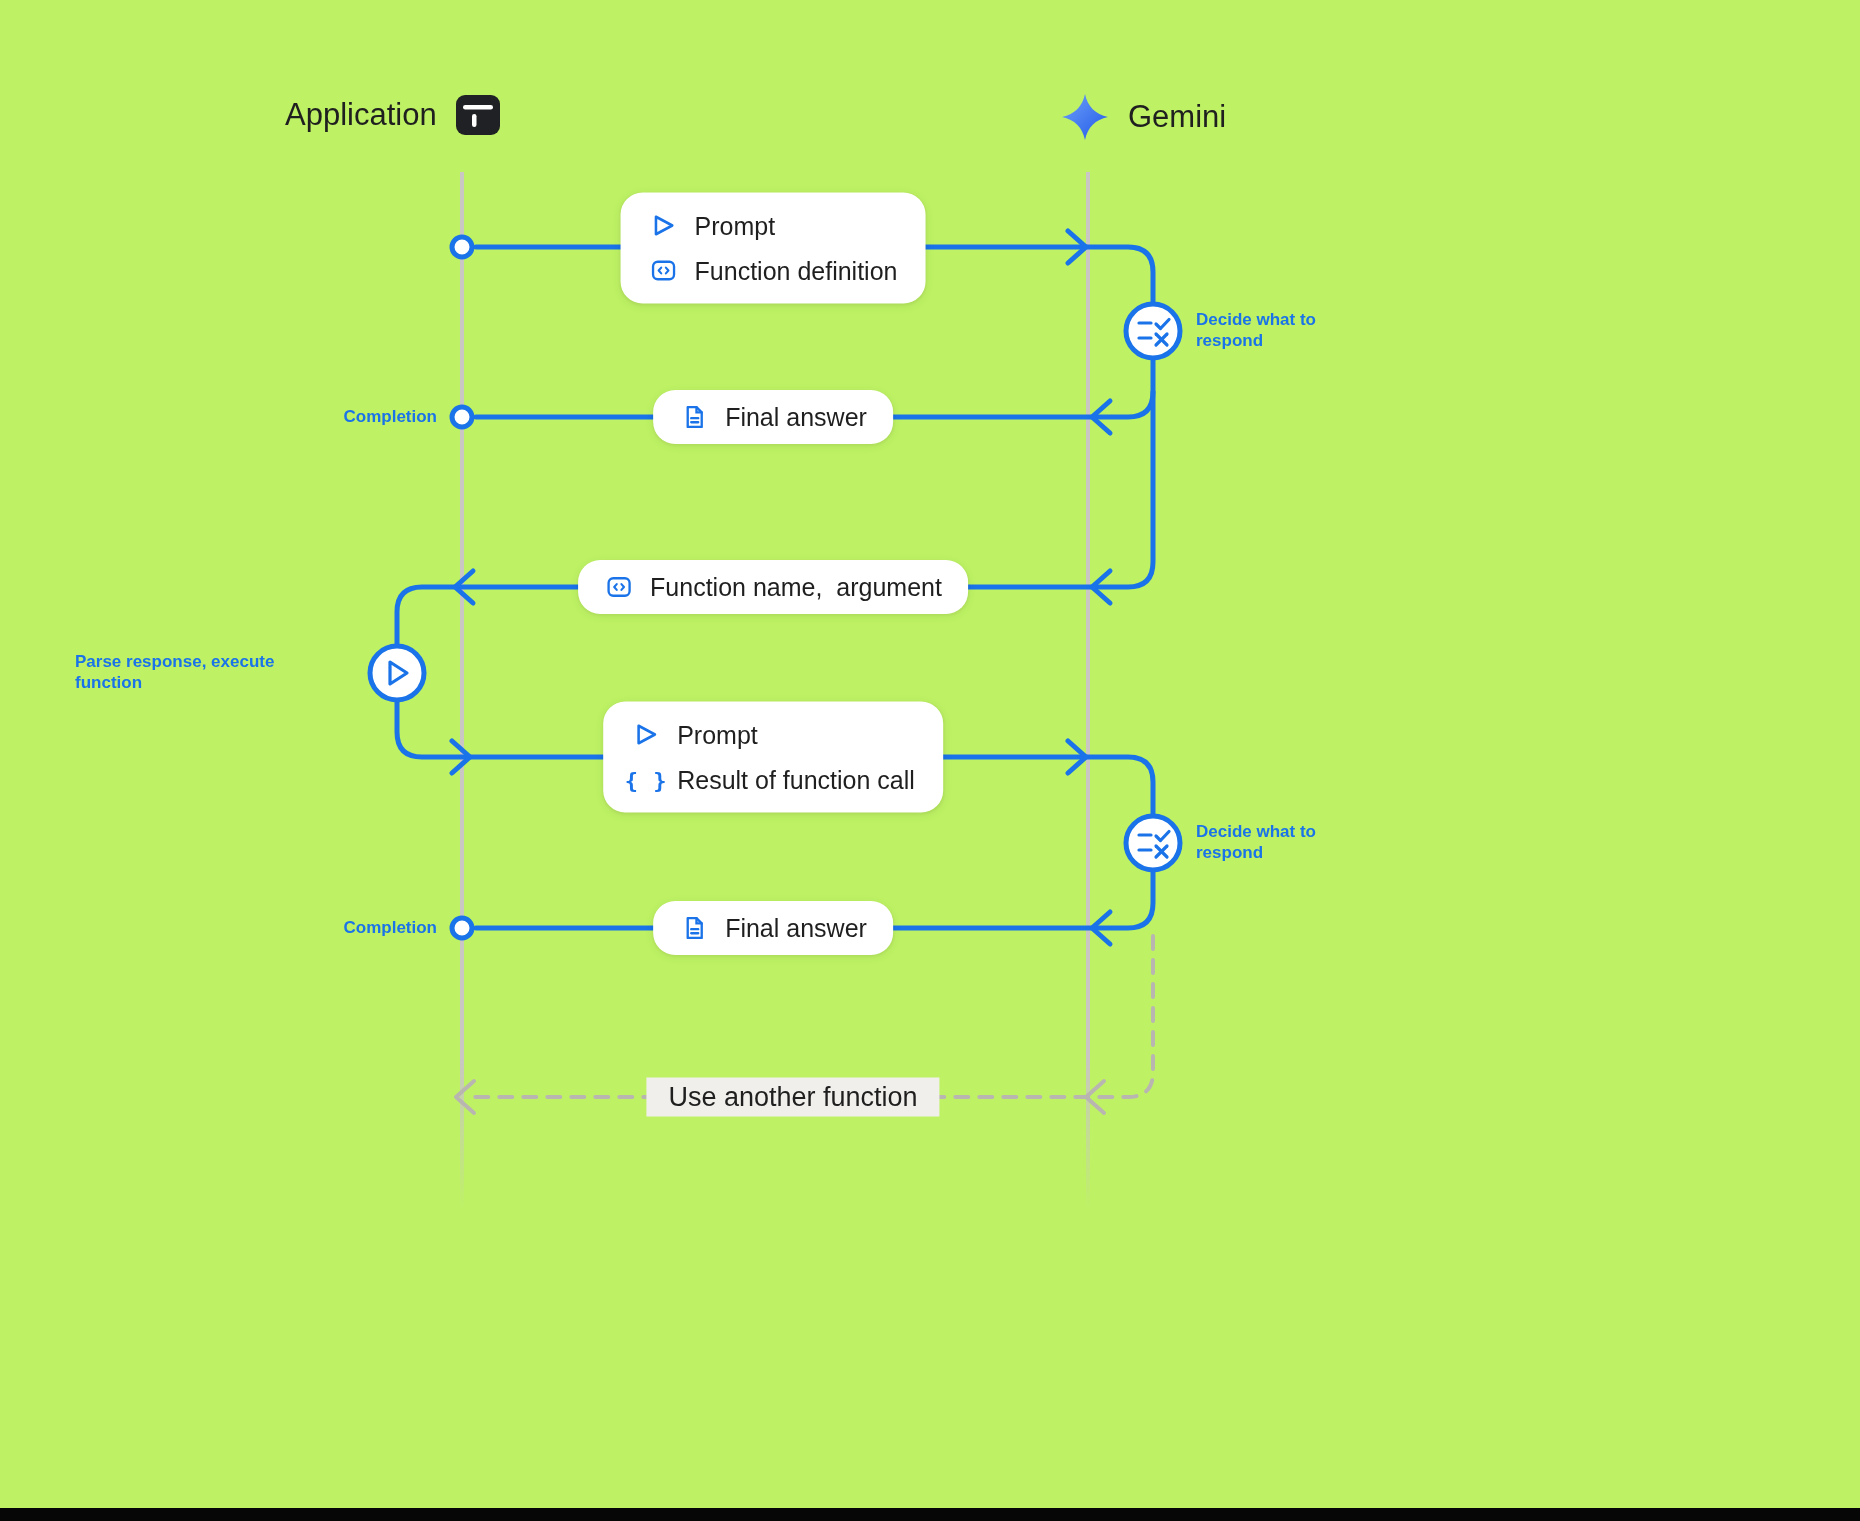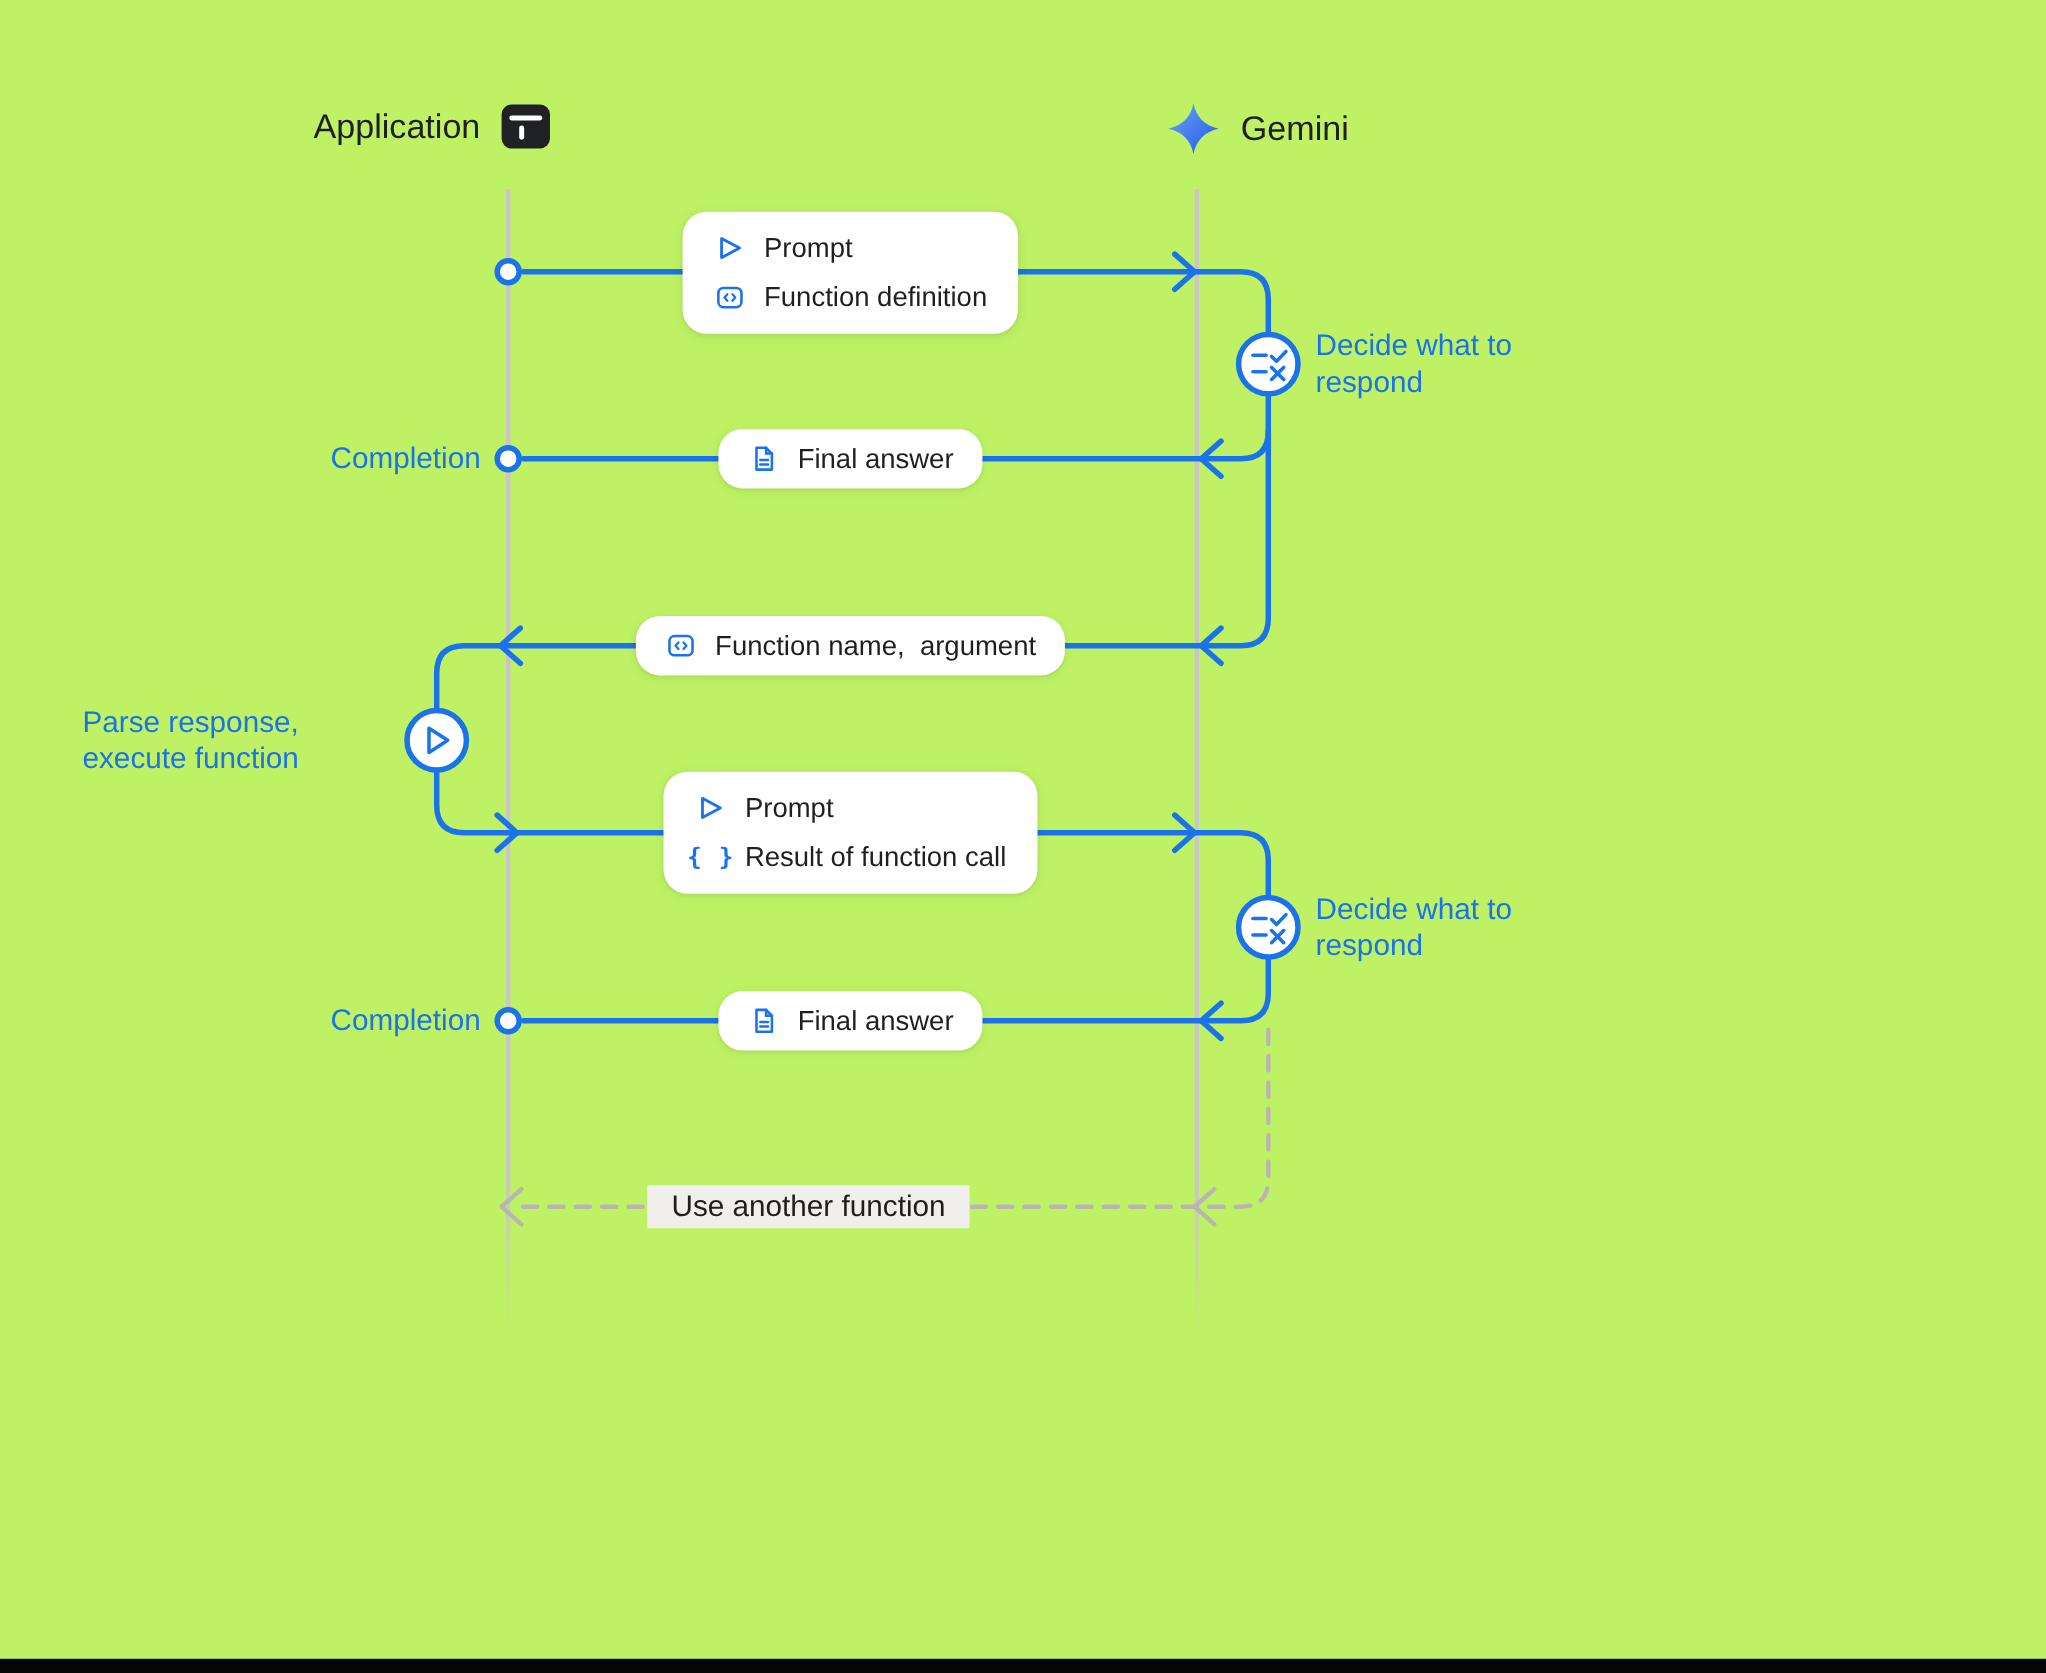--- a/index.html
+++ b/index.html
@@ -29,30 +29,30 @@
     padding:18px 28px;
   }
   .msg-box.single{padding:12px 26px;}
   .msg-row{display:flex;align-items:center;gap:16px;}
   .icon-cell{width:30px;height:30px;flex:0 0 30px;display:flex;align-items:center;justify-content:center;}
   .box-label{font-size:25px;color:#1f1f1f;white-space:pre;}
   .brace{font-family:"DejaVu Sans Mono",monospace;font-weight:700;font-size:22px;color:#1a73e8;letter-spacing:1px;}
 
   
   .blue-note{
-    position:absolute;color:#1a73e8;font-size:27px;line-height:1.22;font-weight:400;
+    position:absolute;color:#1a73e8;font-size:17px;line-height:1.22;font-weight:700;
   }
   #completion-1{right:1423px;top:417px;transform:translateY(-50%);text-align:right;}
   #completion-2{right:1423px;top:928px;transform:translateY(-50%);text-align:right;}
   #decide-1{left:1196px;top:331px;transform:translateY(-50%);width:180px;}
   #decide-2{left:1196px;top:843px;transform:translateY(-50%);width:180px;}
   #parse-note{right:1550px;top:673px;transform:translateY(-50%);width:235px;}
 
   #use-another{
-    position:absolute;left:735px;top:1097px;transform:translate(-50%,-50%);
+    position:absolute;left:793px;top:1097px;transform:translate(-50%,-50%);
     background:#f1efec;padding:4px 22px;
     font-size:27px;font-weight:500;color:#1f1f1f;white-space:nowrap;
   }
 
   .bottom-bar{position:absolute;left:0;right:0;bottom:0;height:13px;background:#060606;}
 </style>
 </head>
 <body>
 
 <div class="stage">

